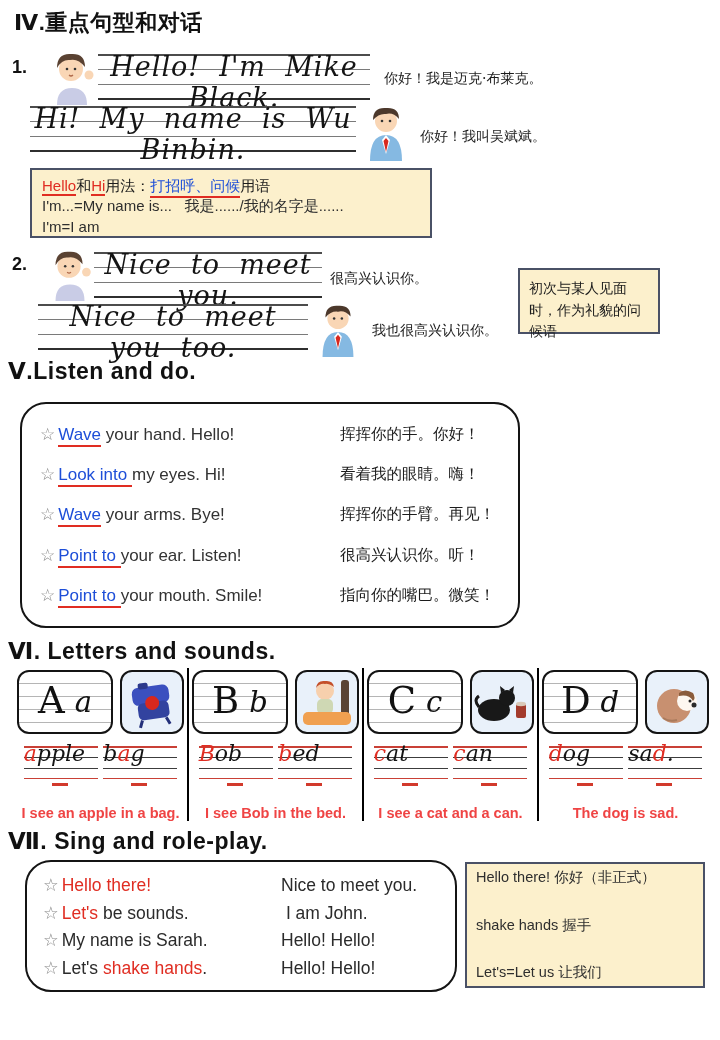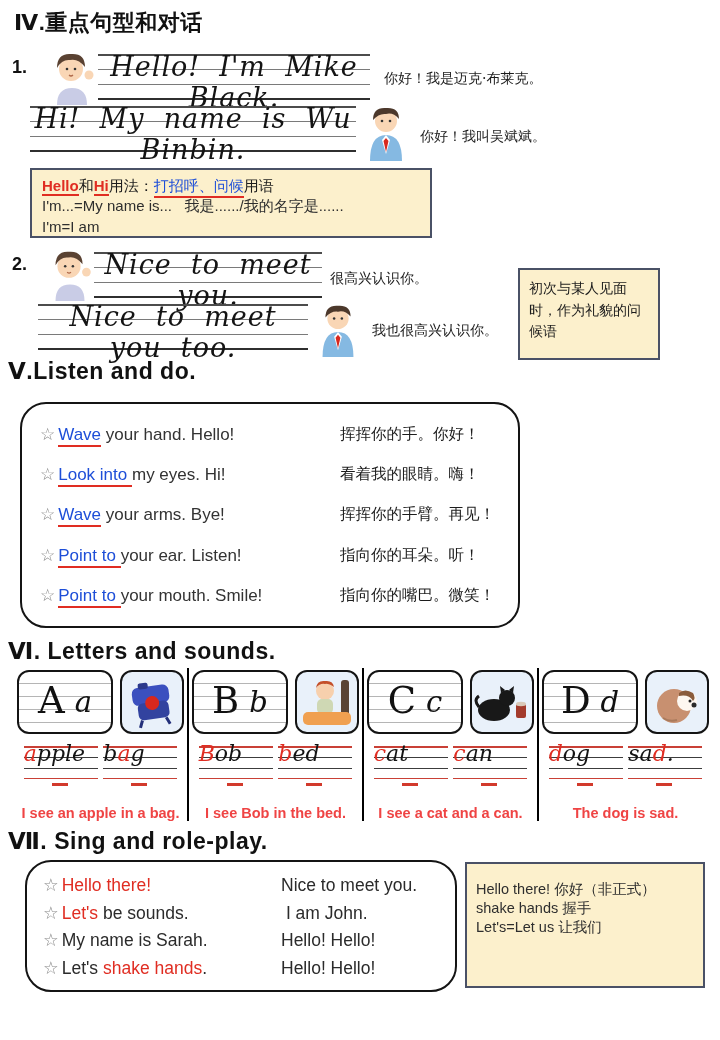--- a/index.html
+++ b/index.html
@@ -4,21 +4,21 @@
 <style>
   html,body{margin:0;padding:0;background:#fff;}
   .page{position:relative;width:720px;height:1040px;background:#ffffff;overflow:hidden;
         font-family:"Liberation Sans","DejaVu Sans",sans-serif;color:#2e2e2e;}
   .abs{position:absolute;}
   .pre{white-space:pre-wrap;}
   .sec-title{font-weight:700;color:#111;font-size:22px;letter-spacing:.5px;}
   .zh{font-family:"DejaVu Serif","Liberation Serif",serif;color:#1c1c1c;}
   .red{color:#e02d22;}
   .red-u{color:#1d4ed8;border-bottom:2px solid #e02d22;padding-bottom:1px;}
-  .red-u-b{color:#e02d22;border-bottom:2px solid #e02d22;font-weight:700;}
+  .red-u-b{color:#e02d22;border-bottom:2px solid #e02d22;font-weight:400;}
   .num{font-weight:700;font-size:18px;color:#111;}
   
   .writing{position:absolute;height:46px;
      background-image:linear-gradient(#4c4c4c,#4c4c4c),linear-gradient(#7a7a7a,#7a7a7a),
                       linear-gradient(#7a7a7a,#7a7a7a),linear-gradient(#2f2f2f,#2f2f2f);
      background-repeat:no-repeat;
      background-size:100% 2px,100% 1px,100% 1px,100% 2px;
      background-position:0 0,0 15px,0 30px,0 44px;}
   .cur{position:absolute;left:0;right:0;top:-3px;text-align:center;
        font-family:"DejaVu Serif","Liberation Serif",serif;font-style:italic;
@@ -110,21 +110,21 @@
     <circle cx="19" cy="21" r="1.3" fill="#333"></circle>
       <circle cx="27" cy="21" r="1.3" fill="#333"></circle>
     <path d="M21,27 q2,2 4,0" stroke="#b06a4a" stroke-width="1.2" fill="none"></path>
     <circle cx="41" cy="27" r="4.5" fill="#f9d6b5"></circle>
   </svg>
   <div class="writing" style="left:94px;top:252px;width:228px;">
     <span class="cur pre">Nice  to  meet  you.</span>
   </div>
   <div class="abs zh" style="left:330px;top:270px;font-size:14px;">很高兴认识你。</div>
 
-  <div class="abs ybox zh" style="left:518px;top:268px;width:142px;height:92px;padding:8px 9px;font-size:14px;line-height:1.55;">初次与某人见面时，作为礼貌的问候语</div>
+  <div class="abs ybox zh" style="left:518px;top:268px;width:142px;height:66px;padding:8px 9px;font-size:14px;line-height:1.55;">初次与某人见面时，作为礼貌的问候语</div>
 
   <div class="writing" style="left:38px;top:304px;width:270px;">
     <span class="cur pre">Nice  to  meet  you  too.</span>
   </div>
   <svg class="abs" style="left:316px;top:302px;" width="44" height="56" viewBox="0 0 44 58">
     <circle cx="22" cy="17" r="11" fill="#f9d6b5"></circle>
     <path d="M9,16 Q9,3 22,4 Q35,3 35,15 Q29,8 22,10 Q15,9 9,16 Z" fill="#4c382b"></path>
     <path d="M6,57 Q6,31 22,31 Q38,31 38,57 Z" fill="#85b9e2"></path>
     <path d="M22,31 l-4,5 4,14 4,-14 Z" fill="#fff"></path>
     <path d="M22,34 l-2.5,3 2.5,11 2.5,-11 Z" fill="#d8281e"></path>
@@ -143,21 +143,21 @@
     <div class="lrow">
       <span class="eng"><span class="star">☆</span><span class="red-u">Look into </span><span class="pre">my eyes. Hi!</span></span>
       <span class="zh" style="font-size:15.5px;">看着我的眼睛。嗨！</span>
     </div>
     <div class="lrow">
       <span class="eng"><span class="star">☆</span><span class="red-u">Wave</span><span class="pre"> your arms. Bye!</span></span>
       <span class="zh" style="font-size:15.5px;">挥挥你的手臂。再见！</span>
     </div>
     <div class="lrow">
       <span class="eng"><span class="star">☆</span><span class="red-u">Point to </span><span class="pre">your ear. Listen!</span></span>
-      <span class="zh" style="font-size:15.5px;">指向你的耳朵。听！</span>
+      <span class="zh" style="font-size:15.5px;">很高兴认识你。听！</span>
     </div>
     <div class="lrow">
       <span class="eng"><span class="star">☆</span><span class="red-u">Point to </span><span class="pre">your mouth. Smile!</span></span>
       <span class="zh" style="font-size:15.5px;">指向你的嘴巴。微笑！</span>
     </div>
   </div>
 
   <div class="abs sec-title" style="left:8px;top:638px;font-size:23px;">Ⅵ. Letters and sounds.</div>
 
   <div class="abs" style="left:14px;top:668px;width:696px;display:flex;">
@@ -289,19 +289,19 @@
     <div class="songrow">
       <span class="left"><span class="star">☆</span><span>My name is Sarah.</span></span>
       <span class="pre">Hello! Hello!</span>
     </div>
     <div class="songrow">
       <span class="left"><span class="star">☆</span><span class="pre">Let's </span><span class="red">shake hands</span><span>.</span></span>
       <span class="pre">Hello! Hello!</span>
     </div>
   </div>
 
-  <div class="abs ybox" style="left:465px;top:862px;width:240px;height:126px;padding:16px 9px;display:flex;flex-direction:column;font-size:14.5px;box-sizing:border-box;">
+  <div class="abs ybox" style="left:465px;top:862px;width:240px;height:126px;padding:4px 9px;display:flex;flex-direction:column;justify-content:space-between;font-size:14.5px;box-sizing:border-box;">
     <div>Hello there! 你好（非正式）</div>
     <div>shake hands 握手</div>
     <div>Let's=Let us 让我们</div>
   </div>
 
 </div>
 
 </body></html>

